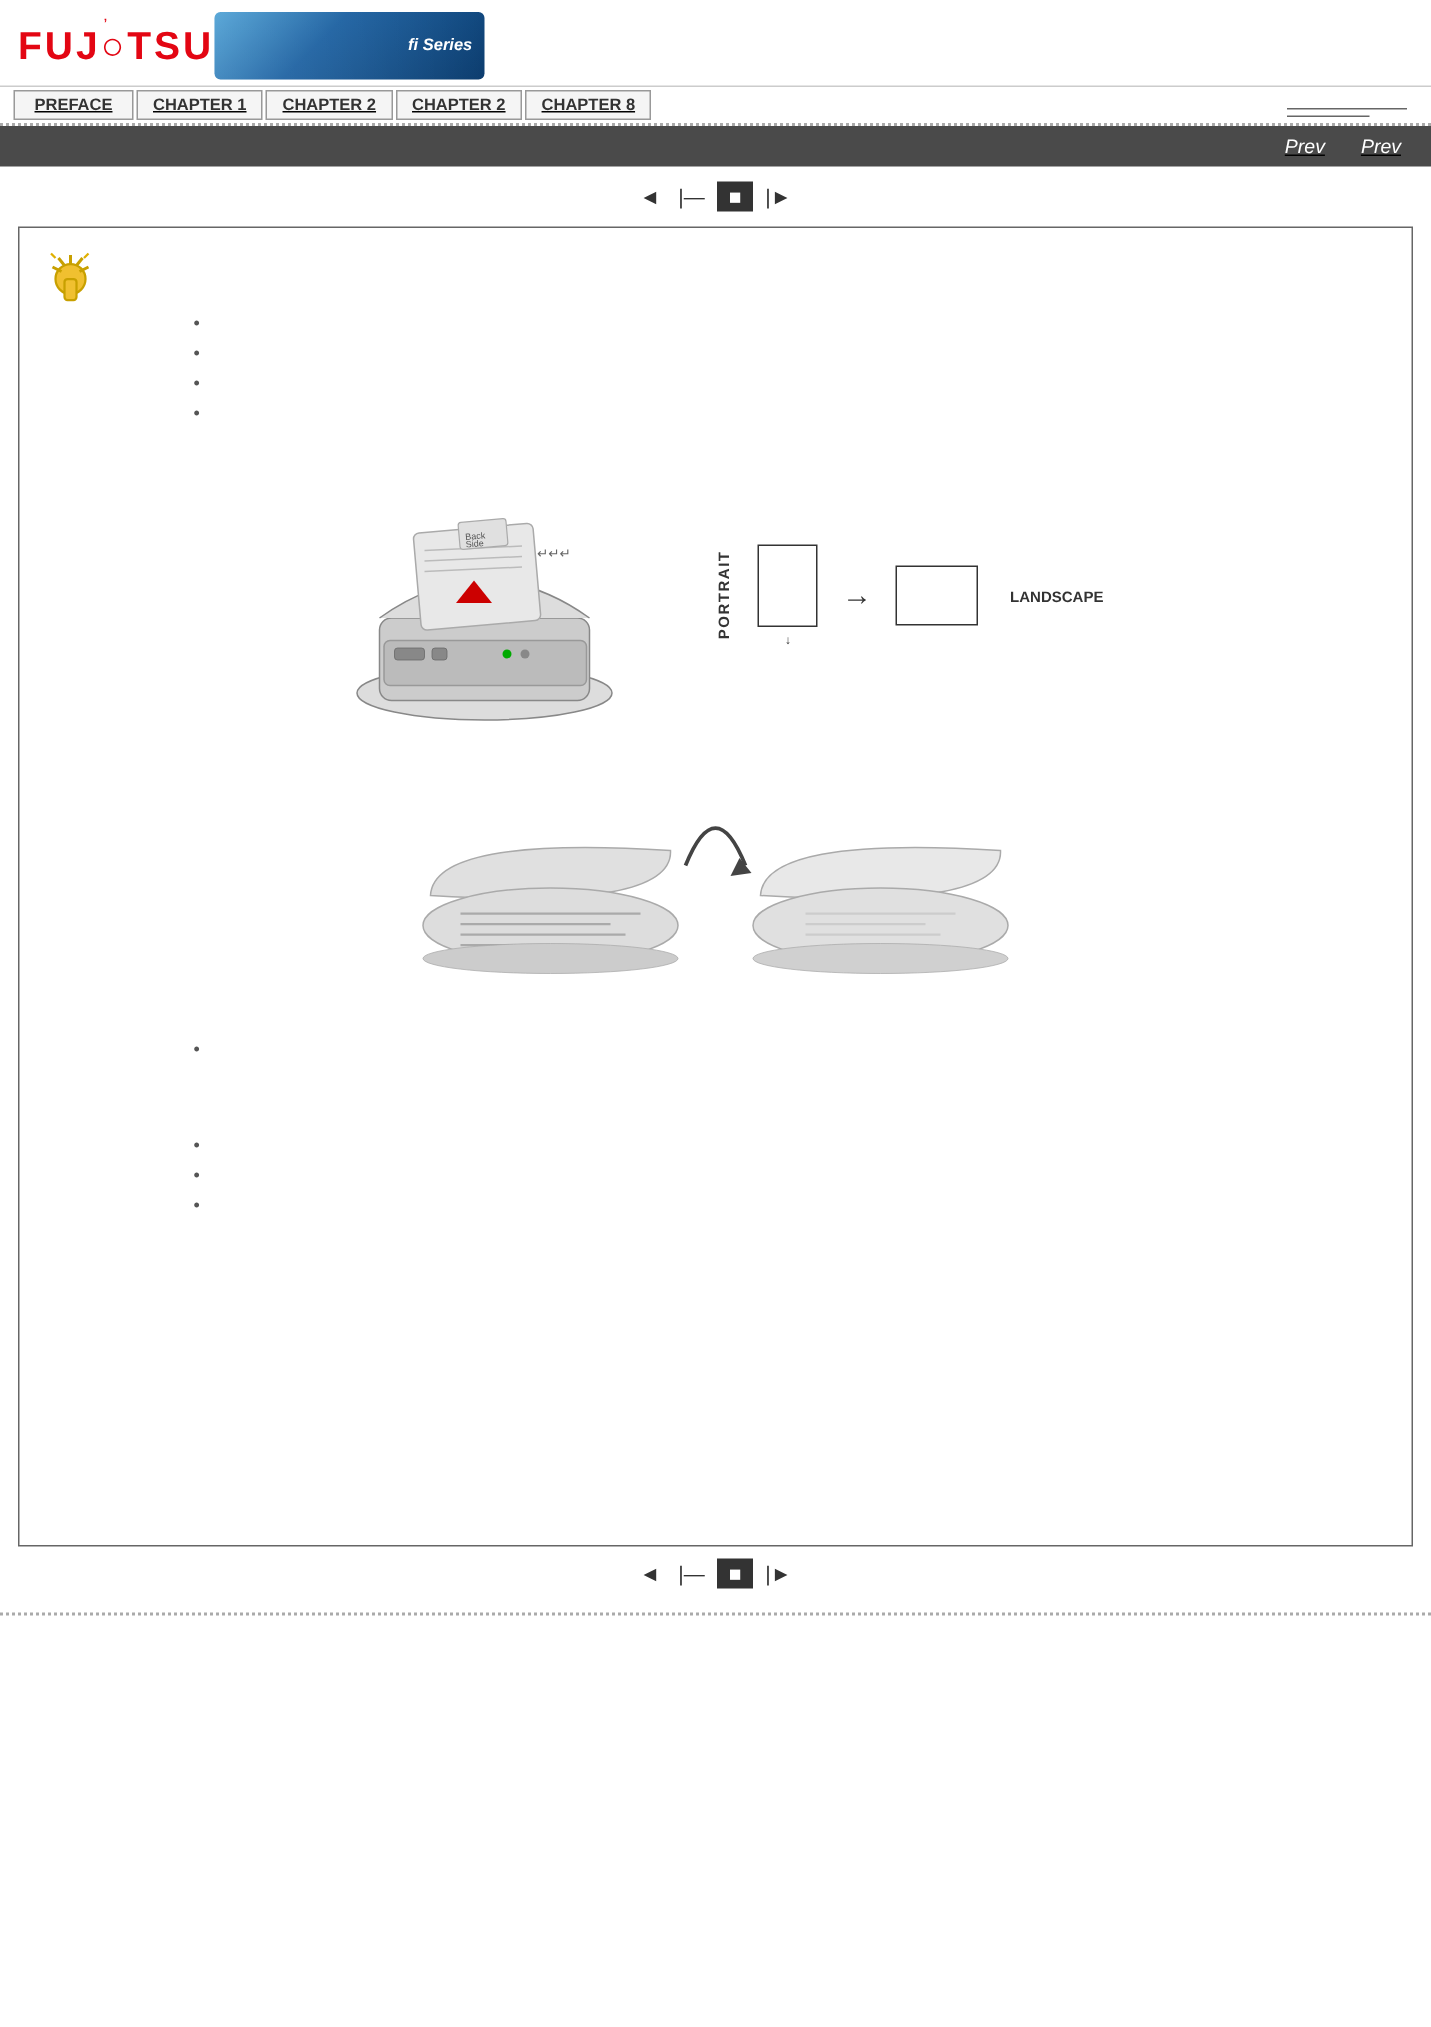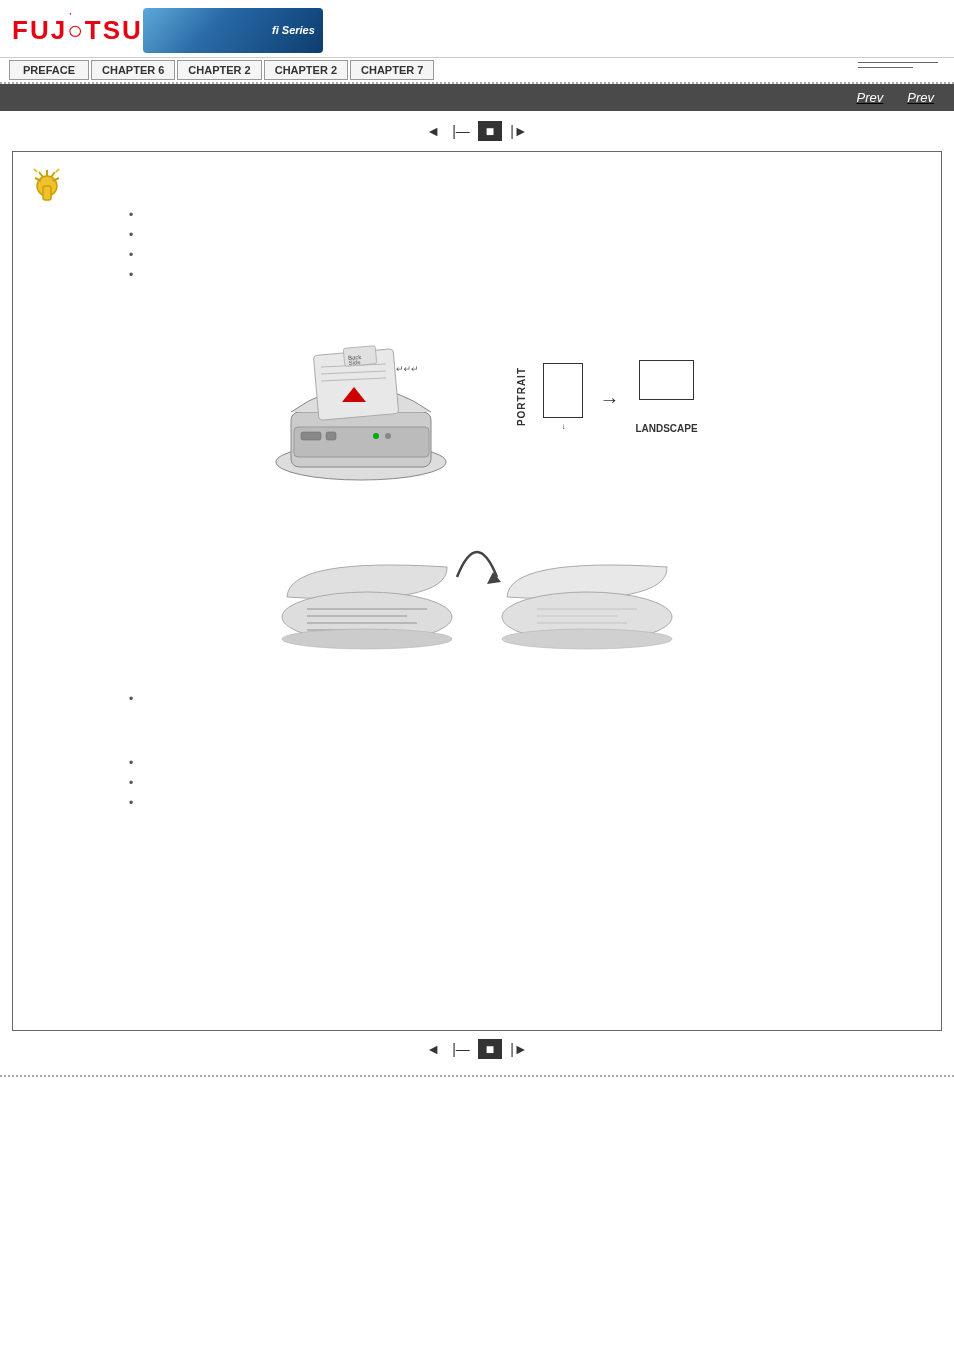--- a/index.html
+++ b/index.html
@@ -50,21 +50,22 @@
       line-height: 1.2;
     }
 
     
     .nav-tabs {
       border-bottom: 2px dotted #aaa;
       padding: 0 8px;
     }
     .nav-row {
       display: flex;
-      align-items: flex-start;
+      align-items: flex-end;
+      text-decoration: underline;
     }
     .nav-item {
       border: 1px solid #999;
       padding: 3px 10px;
       font-size: 11px;
       font-weight: bold;
       color: #333;
       cursor: pointer;
       background: #f5f5f5;
       min-width: 80px;
@@ -290,24 +291,24 @@
     </span>
   </div>
   <div class="header-banner">
     <span class="fi-series-text">fi Series</span>
   </div>
 </div>
 
 <div class="nav-tabs">
   <div class="nav-row">
     <div class="nav-item">PREFACE</div>
-    <div class="nav-item">CHAPTER 6</div>
+    <div class="nav-item">CHAPTER 1</div>
     <div class="nav-item">CHAPTER 2</div>
     <div class="nav-item">CHAPTER 2</div>
-    <div class="nav-item">CHAPTER 7</div>
+    <div class="nav-item">CHAPTER 8</div>
     <div class="nav-spacer"></div>
     <div class="nav-line-group">
       <div class="nav-line long"></div>
       <div class="nav-line medium"></div>
     </div>
   </div>
 </div>
 
 <div class="prev-next-bar">
   <button class="nav-btn">Prev</button>
@@ -384,21 +385,21 @@
     </svg>
 
     <div class="orientation-container">
       <div style="display:flex; align-items:center; gap:16px;">
         <span class="orientation-label">PORTRAIT</span>
         <div style="display:flex; flex-direction:column; align-items:center; gap:4px;">
           <div class="portrait-box"></div>
           <div style="font-size:8px; color:#333;">↓</div>
         </div>
         <div style="font-size:20px; color:#333;">→</div>
-        <div style="display:flex; flex-direction:column; align-items:center; gap:21px;">
+        <div style="display:flex; flex-direction:row; align-items:center; gap:21px;">
           <div class="landscape-box"></div>
           <div class="landscape-label">LANDSCAPE</div>
         </div>
       </div>
     </div>
   </div>
 
   <div class="card-flip-area">
     <svg class="card-flip-svg" viewBox="0 0 420 150" xmlns="http://www.w3.org/2000/svg">
 

